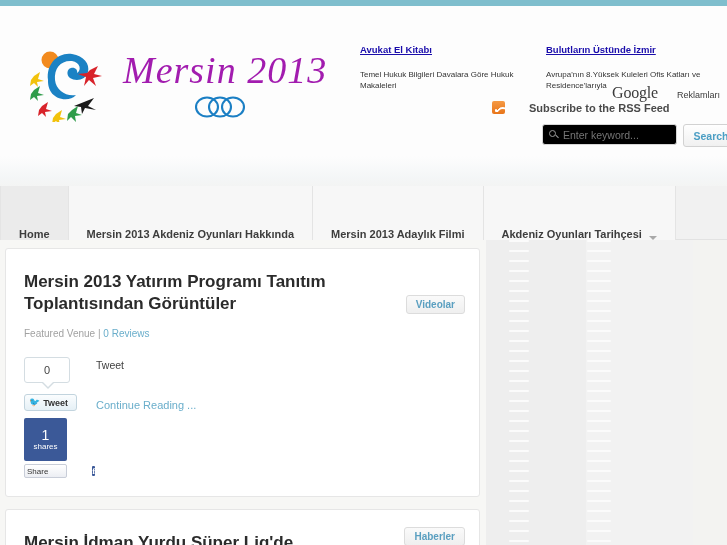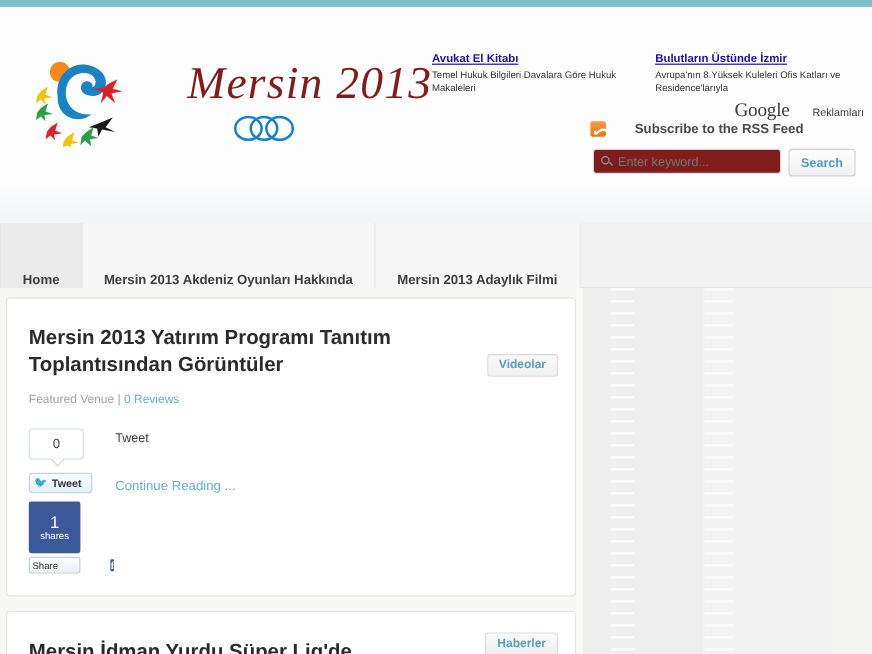--- a/index.html
+++ b/index.html
@@ -35,38 +35,37 @@
   .logo-wrap {
     position: absolute; left: 28px; top: 32px; width: 270px; height: 86px;
   }
   .logo-mark { position: absolute; left: 0; top: 2px; width: 84px; height: 82px; }
   .logo-text {
     position: absolute; left: 95px; top: 10px;
     font-family: "Liberation Serif", serif;
     font-style: italic;
     font-size: 38px;
     letter-spacing: 1px;
-    color: #7f1d1d;
+    color: #a21caf;
     white-space: nowrap;
-    margin-left: 33px;
   }
   .logo-rings { position: absolute; left: 165px; top: 58px; width: 70px; height: 22px; }
 
   
   .ads { position: absolute; left: 360px; top: 38px; width: 360px; height: 56px; }
   .ad-col { position: absolute; top: 0; width: 172px; }
   .ad-col.left { left: 0; }
   .ad-col.right { left: 186px; }
   .ad-title {
     font-size: 9.5px; font-weight: bold; color: #1a0dab;
     text-decoration: underline; line-height: 12px;
     white-space: nowrap;
   }
   .ad-desc {
-    margin-top: 2px; font-size: 8px; color: #333; line-height: 10.5px;
+    margin-top: 14px; font-size: 8px; color: #333; line-height: 10.5px;
   }
   .google-brand {
     position: absolute; right: 0; top: 40px;
     white-space: nowrap;
   }
   .google-brand .g {
     font-family: "Liberation Serif", serif;
     font-size: 16px; color: #3b3b3b; letter-spacing: -0.2px;
   }
   .google-brand .r {
@@ -91,23 +90,24 @@
     content: ""; position: absolute; left: 2.5px; bottom: 2.5px;
     width: 7px; height: 7px; border: 2px solid #fff;
     border-right-color: transparent; border-bottom-color: transparent;
     border-radius: 7px 0 0 0; transform: rotate(45deg); transform-origin: left bottom;
   }
   .rss-label { font-size: 11px; color: #4a4a4a; font-weight: bold; white-space: nowrap; }
 
   
   .search-row { position: absolute; left: 494px; top: 118px; display: flex; gap: 6px; }
   .search-field {
-    position: relative; width: 157px; height: 21px;
-    background: #7f1d1d; border: 1px solid #d6d6d6; border-radius: 3px;
+    position: relative; width: 135px; height: 21px;
+    background: #000000; border: 1px solid #d6d6d6; border-radius: 3px;
     box-shadow: inset 0 1px 2px rgba(0,0,0,.06);
+    margin-left: 48px;
   }
   .search-icon-mag {
     position: absolute; left: 6px; top: 5px; width: 7px; height: 7px;
     border: 1.3px solid #9a9a9a; border-radius: 50%;
   }
   .search-icon-mag::after {
     content: ""; position: absolute; left: 5px; top: 5px;
     width: 4px; height: 1.3px; background: #9a9a9a; transform: rotate(45deg);
   }
   .search-input {
@@ -313,20 +313,24 @@
 
   <div class="nav">
     <div class="nav-item active">
       <span>Home</span>
     </div>
     <div class="nav-item inactive">
       <span>Mersin 2013 Akdeniz Oyunları Hakkında</span>
     </div>
     <div class="nav-item inactive">
       <span>Mersin 2013 Adaylık Filmi</span>
+    </div>
+    <div class="nav-item inactive">
+      <span>Akdeniz Oyunları Tarihçesi</span>
+      <span class="nav-caret"></span>
     </div>
     <div class="nav-filler"></div>
   </div>
 
   <div class="content">
 
     <div class="main-col">
 
       <div class="post">
         <h2 class="post-title">Mersin 2013 Yatırım Programı Tanıtım Toplantısından Görüntüler</h2>

